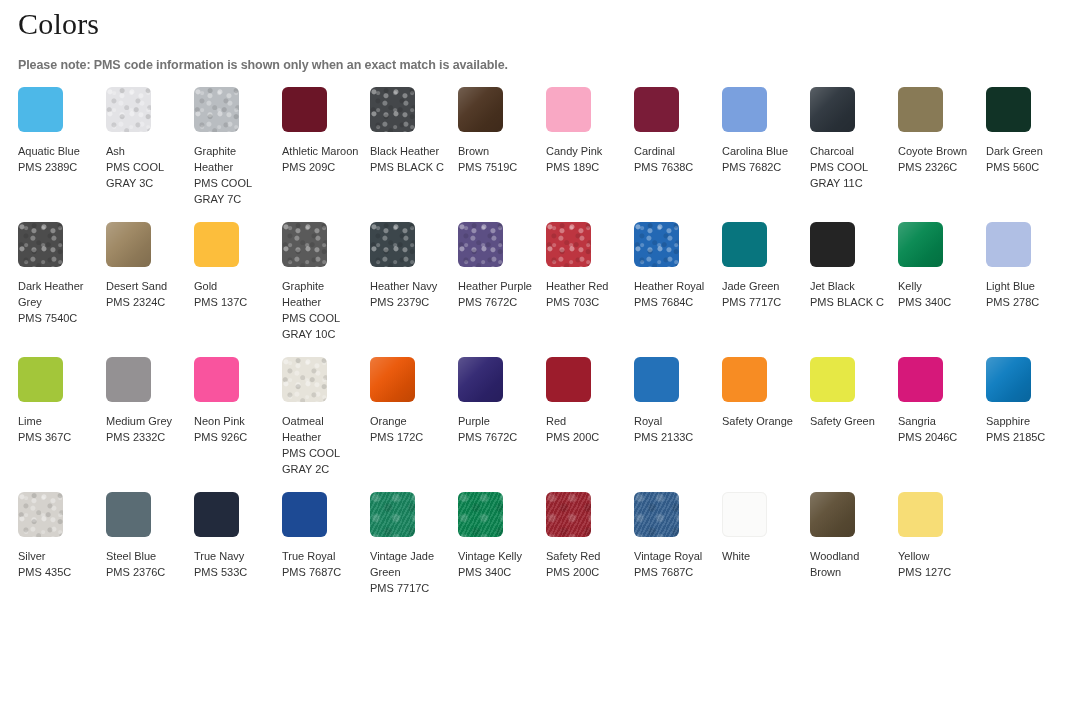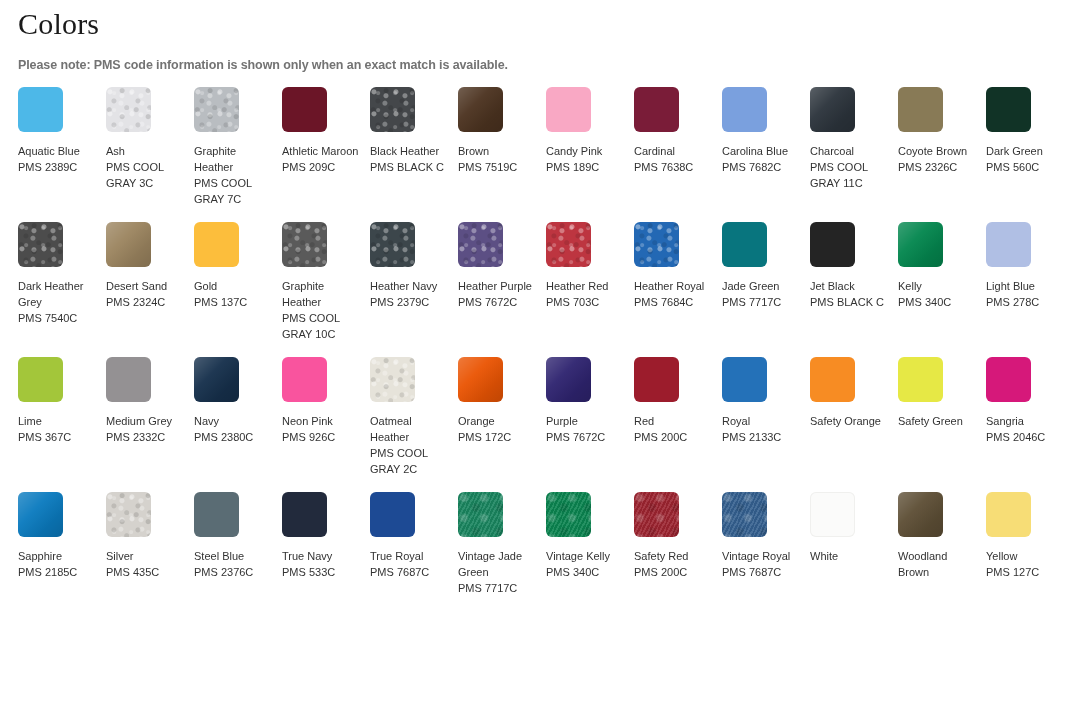--- a/index.html
+++ b/index.html
@@ -349,29 +349,20 @@
       <div class="swatch-cell">
         <div class="swatch-chip" style="background-color: rgb(148, 145, 147);">
           <span class="tex"></span>
         </div>
         <div class="swatch-label">
           <span class="swatch-name">Medium Grey</span>
           <span class="swatch-pms">PMS 2332C</span>
         </div>
       </div>
       <div class="swatch-cell">
-        <div class="swatch-chip tex-sheen" style="background-color: rgb(22, 48, 76);">
-          <span class="tex"></span>
-        </div>
-        <div class="swatch-label">
-          <span class="swatch-name">Navy</span>
-          <span class="swatch-pms">PMS 2380C</span>
-        </div>
-      </div>
-      <div class="swatch-cell">
         <div class="swatch-chip" style="background-color: rgb(249, 84, 158);">
           <span class="tex"></span>
         </div>
         <div class="swatch-label">
           <span class="swatch-name">Neon Pink</span>
           <span class="swatch-pms">PMS 926C</span>
         </div>
       </div>
       <div class="swatch-cell">
         <div class="swatch-chip tex-heather" style="background-color: rgb(230, 227, 218);">

